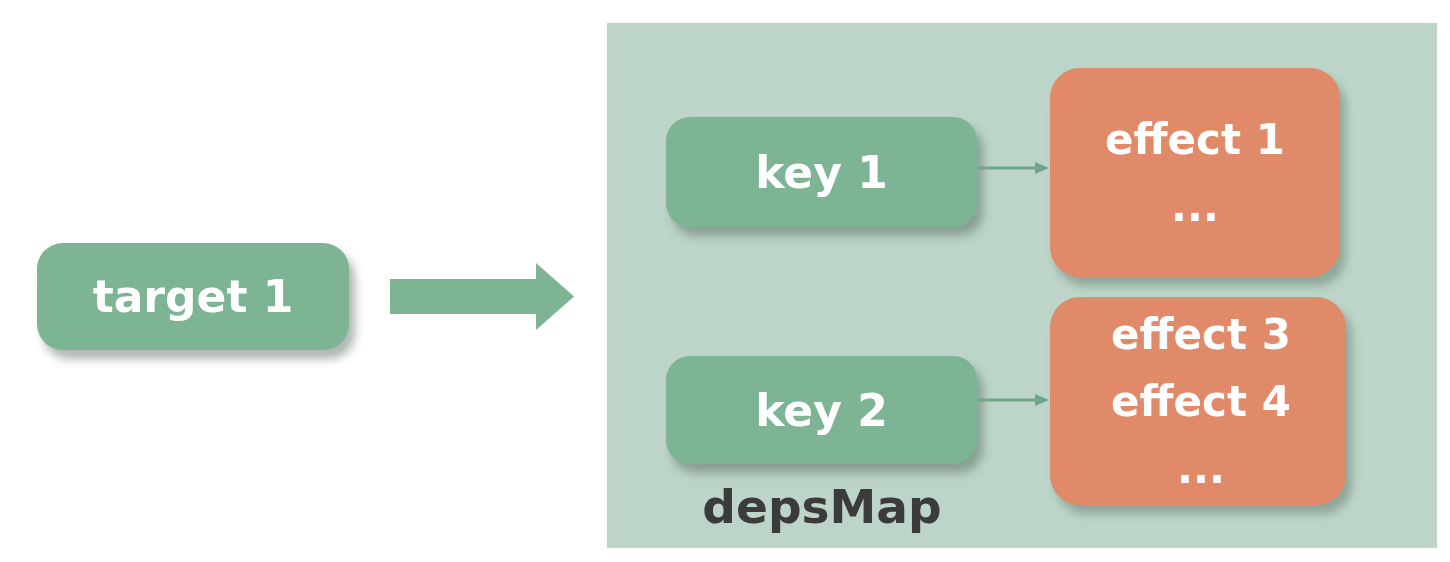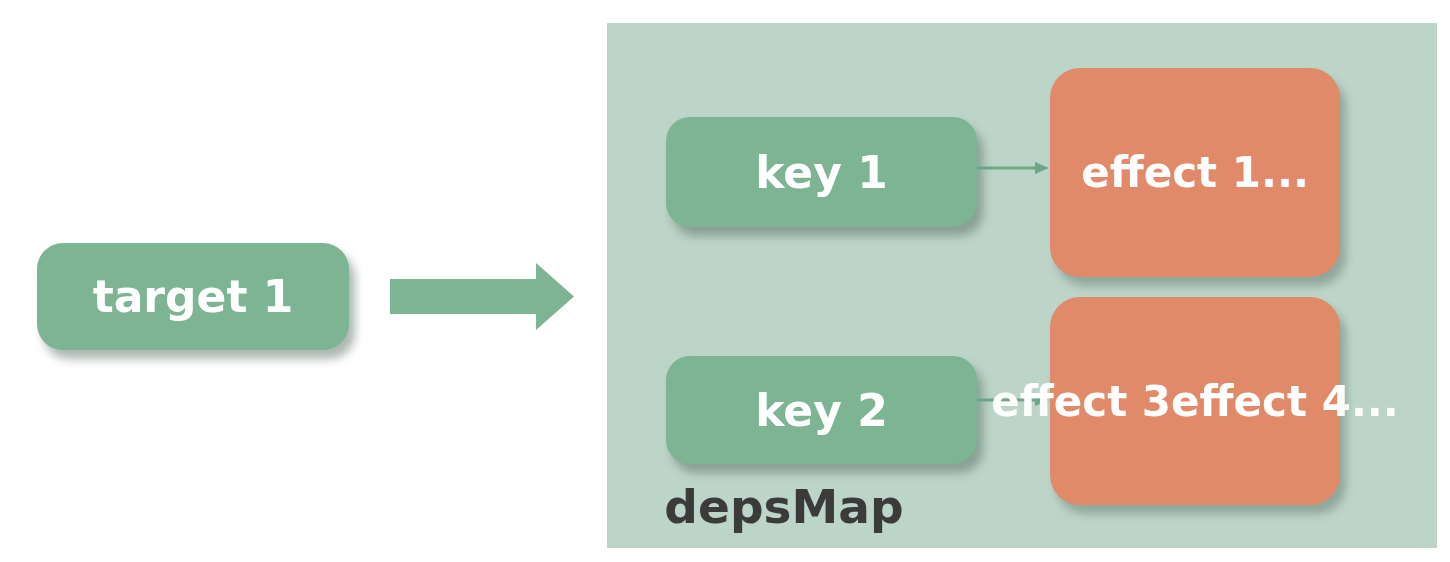--- a/index.html
+++ b/index.html
@@ -36,28 +36,28 @@
     background:var(--container-green);
   }
   .thin-arrow{position:absolute;left:977px;width:72px;height:16px;}
   .thin-arrow.a1{top:160px;}
   .thin-arrow.a2{top:392px;}
   .effect-box{
     position:absolute;left:1050px;width:290px;
     background:var(--effect-orange);
     border-radius:30px;
     box-shadow:6px 9px 9px rgba(80,100,90,0.40);
-    display:flex;flex-direction:row;align-items:center;justify-content:center;
+    display:flex;flex-direction:column;align-items:center;justify-content:center;
     color:#ffffff;font-weight:bold;font-size:42px;line-height:67px;
   }
   .effect1{top:68px;height:209px;}
-  .effect2{top:297px;height:208px;}
+  .effect2{top:297px;height:208px;padding-left:6px;}
   .effect-line{white-space:nowrap;}
   .deps-label{
-    position:absolute;left:629px;top:478px;width:310px;
+    position:absolute;left:667px;top:478px;width:310px;
     text-align:center;
     font-size:47px;line-height:58px;font-weight:600;
     color:var(--label-dark);
   }
   .watermark{
     position:absolute;right:13px;top:523px;
     font-size:21px;line-height:27px;letter-spacing:1px;
     color:rgba(236,242,237,0.85);
     font-weight:400;
     white-space:nowrap;

